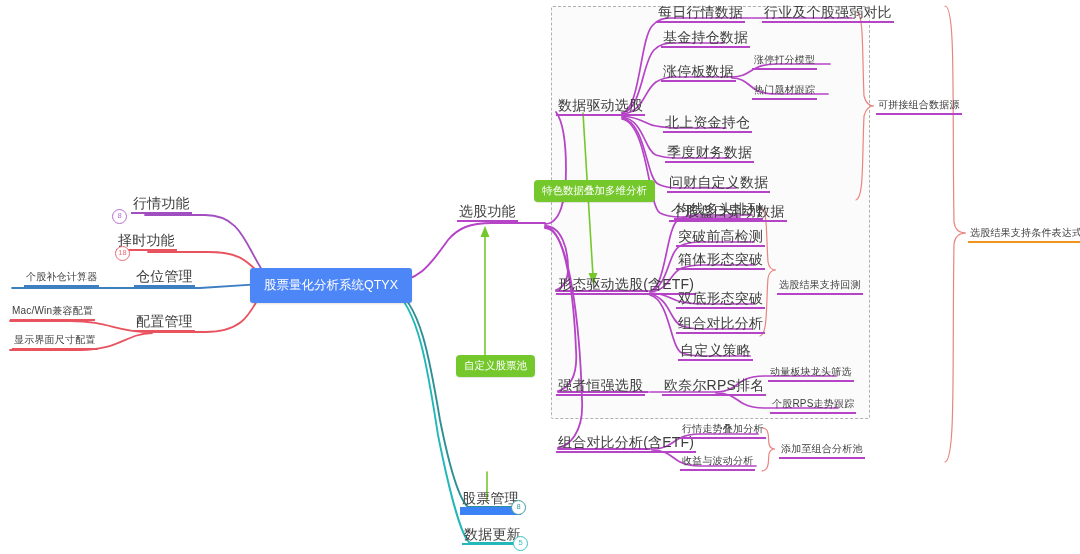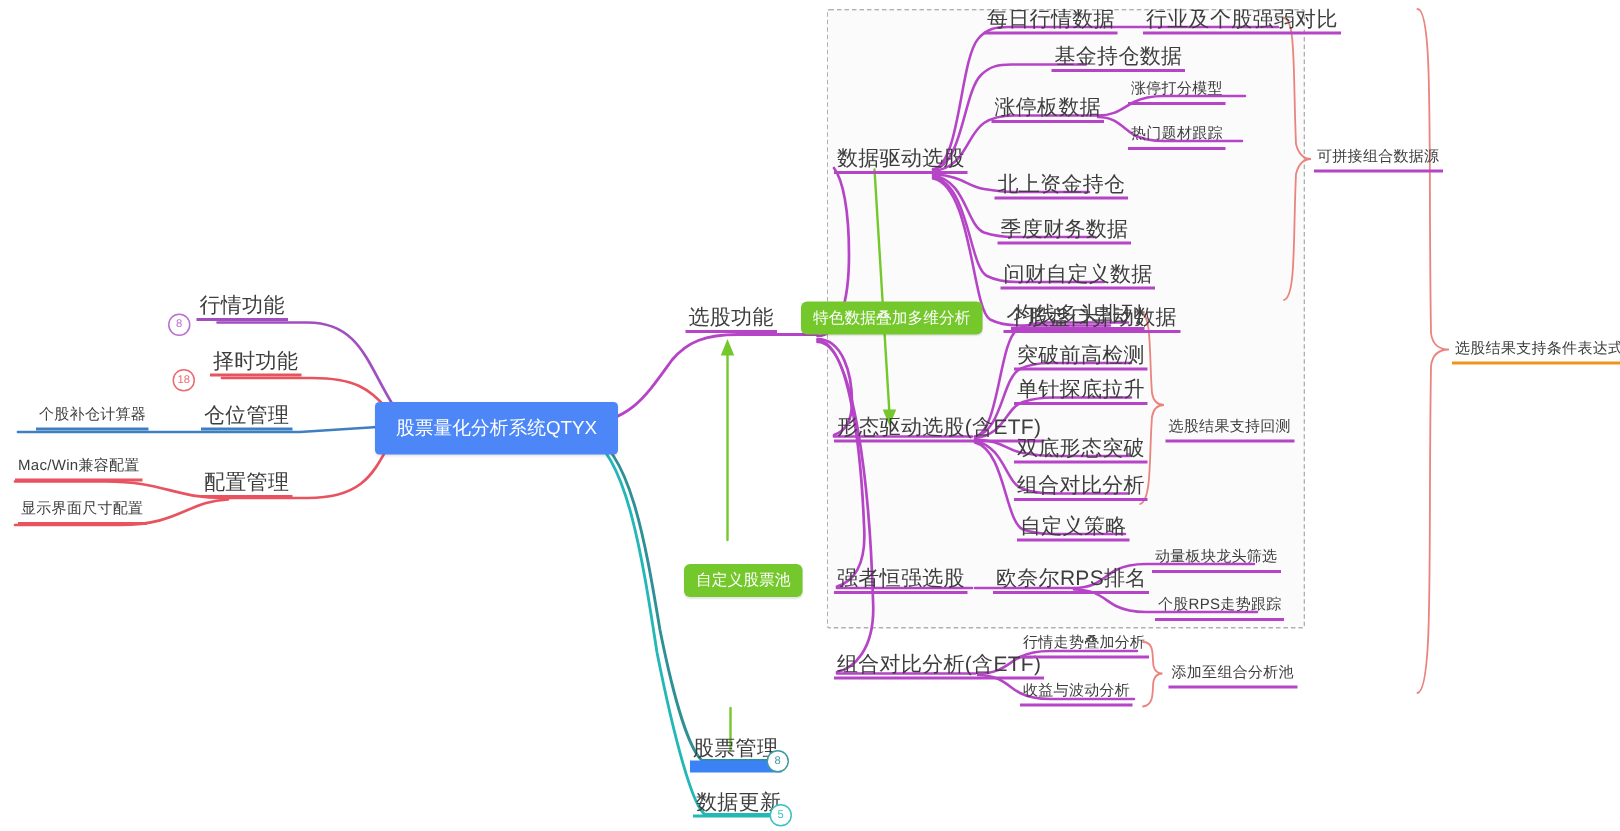--- a/index.html
+++ b/index.html
@@ -28,21 +28,20 @@
   .u-blue{border-bottom:2px solid #3e7fc1;}
   .u-teal{border-bottom:8px solid #3b82f6;}
   .u-cyan{border-bottom:2px solid #24b7b7;}
   .u-magenta{border-bottom:2px solid #b544c6;}
   .u-orange{border-bottom:2px solid #f0941e;}
 
   .lbl-green{
     position:absolute;background:#74c82b;color:#ffffff;border-radius:4px;
     font-size:10.5px;padding:4px 8px;white-space:nowrap;
     box-shadow:0 1px 1px rgba(0,0,0,.10);
-    margin-top:21px;
   }
 
   .badge{
     position:absolute;width:13px;height:13px;border-radius:50%;
     border:1px solid #b96fd0;color:#b96fd0;background:#fff;
     font-size:7.5px;line-height:12px;text-align:center;
   }
   .badge.red{border-color:#ec6a73;color:#ec6a73;}
   .badge.teal{border-color:#3f9ba0;color:#3f9ba0;}
   .badge.cyan{border-color:#3cc2c2;color:#3cc2c2;}
@@ -132,21 +131,21 @@
     </g>
   </svg>
 
   <div class="root" style="left:250px;top:268px;">股票量化分析系统QTYX</div>
 
   <div class="node" style="left:131px;top:196px;">
     <span class="txt u-purple">行情功能</span>
   </div>
   <div class="badge" style="left:112px;top:209px;">8</div>
 
-  <div class="node" style="left:140px;top:233px;">
+  <div class="node" style="left:116px;top:233px;">
     <span class="txt u-red">择时功能</span>
   </div>
   <div class="badge red" style="left:115px;top:246px;">18</div>
 
   <div class="node" style="left:134px;top:269px;">
     <span class="txt u-blue">仓位管理</span>
   </div>
   <div class="node sm" style="left:24px;top:269px;">
     <span class="txt u-blue">个股补仓计算器</span>
   </div>
@@ -185,21 +184,21 @@
     <span class="txt u-magenta">可拼接组合数据源</span>
   </div>
 
   <div class="node" style="left:656px;top:5px;">
     <span class="txt u-magenta">每日行情数据</span>
   </div>
   <div class="node" style="left:762px;top:5px;">
     <span class="txt u-magenta">行业及个股强弱对比</span>
   </div>
 
-  <div class="node" style="left:661px;top:30px;margin-left:40px;">
+  <div class="node" style="left:661px;top:30px;">
     <span class="txt u-magenta">基金持仓数据</span>
   </div>
 
   <div class="node" style="left:661px;top:64px;">
     <span class="txt u-magenta">涨停板数据</span>
   </div>
   <div class="node sm" style="left:752px;top:52px;">
     <span class="txt u-magenta">涨停打分模型</span>
   </div>
   <div class="node sm" style="left:752px;top:82px;">
@@ -226,21 +225,21 @@
     <span class="txt u-magenta">选股结果支持回测</span>
   </div>
 
   <div class="node" style="left:674px;top:202px;">
     <span class="txt u-magenta">均线多头排列</span>
   </div>
   <div class="node" style="left:676px;top:229px;">
     <span class="txt u-magenta">突破前高检测</span>
   </div>
   <div class="node" style="left:676px;top:252px;">
-    <span class="txt u-magenta">单针探底拉升</span>
+    <span class="txt u-magenta">箱体形态突破</span>
   </div>
   <div class="node" style="left:676px;top:291px;">
     <span class="txt u-magenta">双底形态突破</span>
   </div>
   <div class="node" style="left:676px;top:316px;">
     <span class="txt u-magenta">组合对比分析</span>
   </div>
   <div class="node" style="left:678px;top:343px;">
     <span class="txt u-magenta">自定义策略</span>
   </div>

